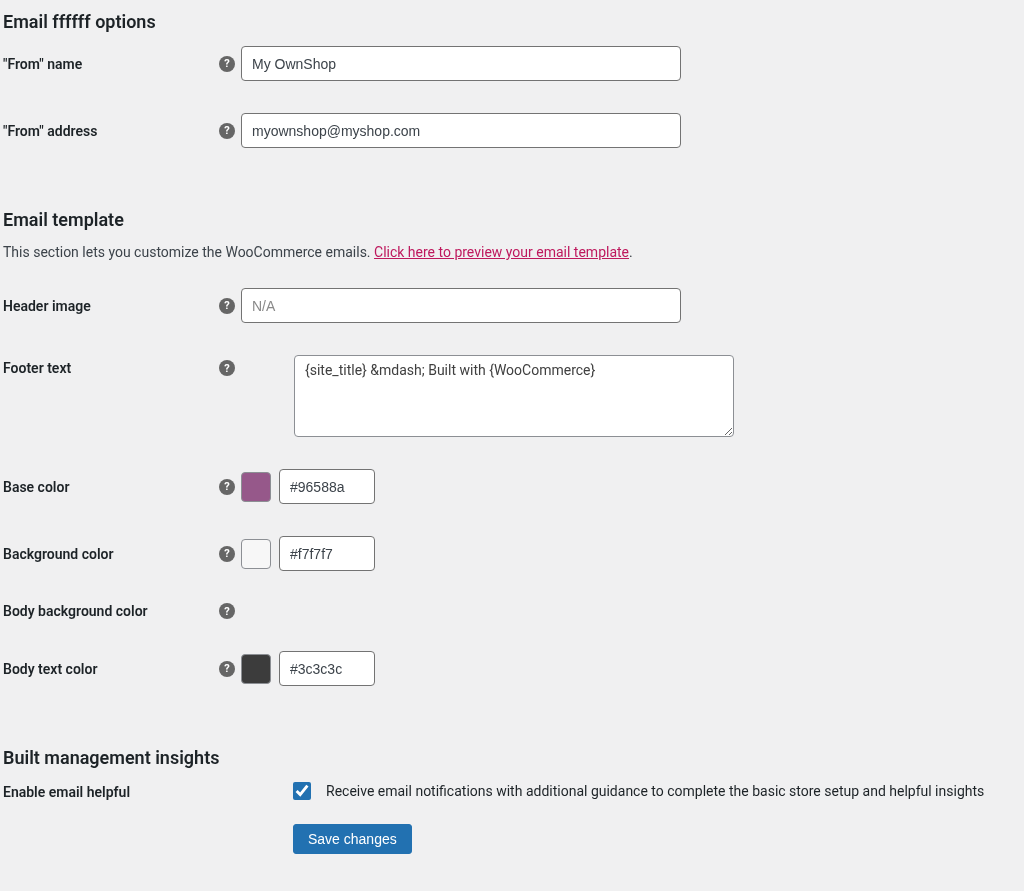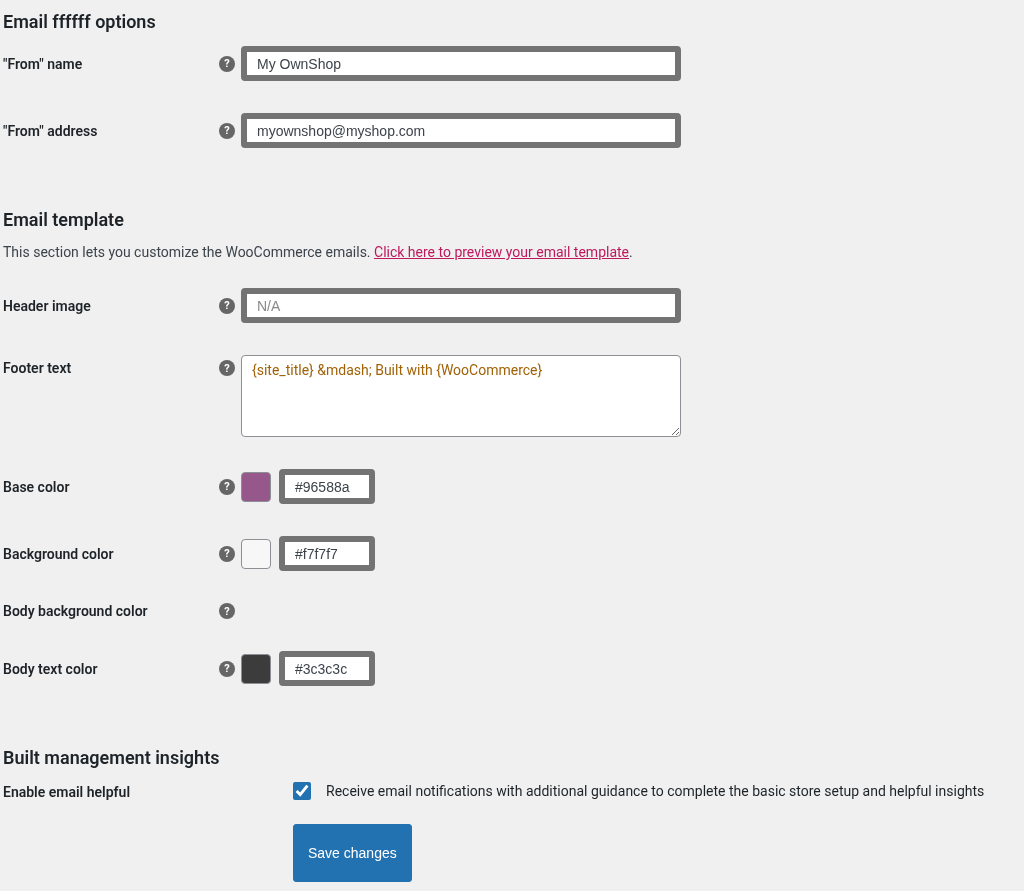--- a/index.html
+++ b/index.html
@@ -15,21 +15,21 @@
       font-size: 18px;
       font-weight: 600;
       margin: 3px 0 14px 0;
       color: #1d2327;
     }
     .form-row {
       display: flex;
       align-items: center;
       margin-bottom: 32px;
     }
-    .form-row.textarea-row { align-items: flex-start; }
+    .form-row.textarea-row { align-items: flex-start; gap: 7px; }
     .form-row.textarea-row .label-col { padding-top: 5px; }
     .label-col {
       width: 238px;
       font-weight: 600;
       color: #1d2327;
       display: flex;
       align-items: center;
       gap: 6px;
       flex-shrink: 0;
     }
@@ -44,38 +44,39 @@
       display: inline-flex;
       align-items: center; justify-content: center;
       cursor: help;
       flex-shrink: 0;
       margin-right: 6px;
     }
     .input-col { flex: 1; display: flex; align-items: center; }
     input[type="text"] {
       width: 440px;
       height: 35px;
-      border: 6px solid #737373;
+      border: 1px solid #737373;
       border-radius: 4px;
       padding: 0 10px;
       font-size: 14px;
       background: #fff;
       color: #3c434a;
     }
     input.color-text { width: 96px; }
     textarea {
       width: 440px; height: 82px;
       border: 1px solid #8c8f94;
       border-radius: 4px;
       padding: 6px 10px;
       font-size: 14px;
       font-family: inherit;
       background: #fff;
-      color: #a16207;
+      color: #404040;
       resize: both;
+      margin-left: 46px;
     }
     .color-swatch {
       width: 30px; height: 30px;
       border: 1px solid #8c8f94;
       border-radius: 4px;
       margin-right: 8px;
       cursor: pointer;
       flex-shrink: 0;
     }
     .desc-text {
@@ -105,21 +106,21 @@
       width: 18px; height: 18px;
       accent-color: #2271b1;
       cursor: pointer;
     }
     .checkbox-desc { color: #1d2327; }
     .save-row { padding-left: 290px; }
     button.primary {
       background: #2271b1;
       border: 1px solid #2271b1;
       color: #fff;
-      padding: 20px 14px;
+      padding: 6px 14px;
       border-radius: 3px;
       font-size: 14px;
       cursor: pointer;
     }
     input::placeholder, textarea::placeholder { color: #8a8a8a; }
   </style>
 </head>
 <body>
 
 <h2>Email ffffff options</h2>

